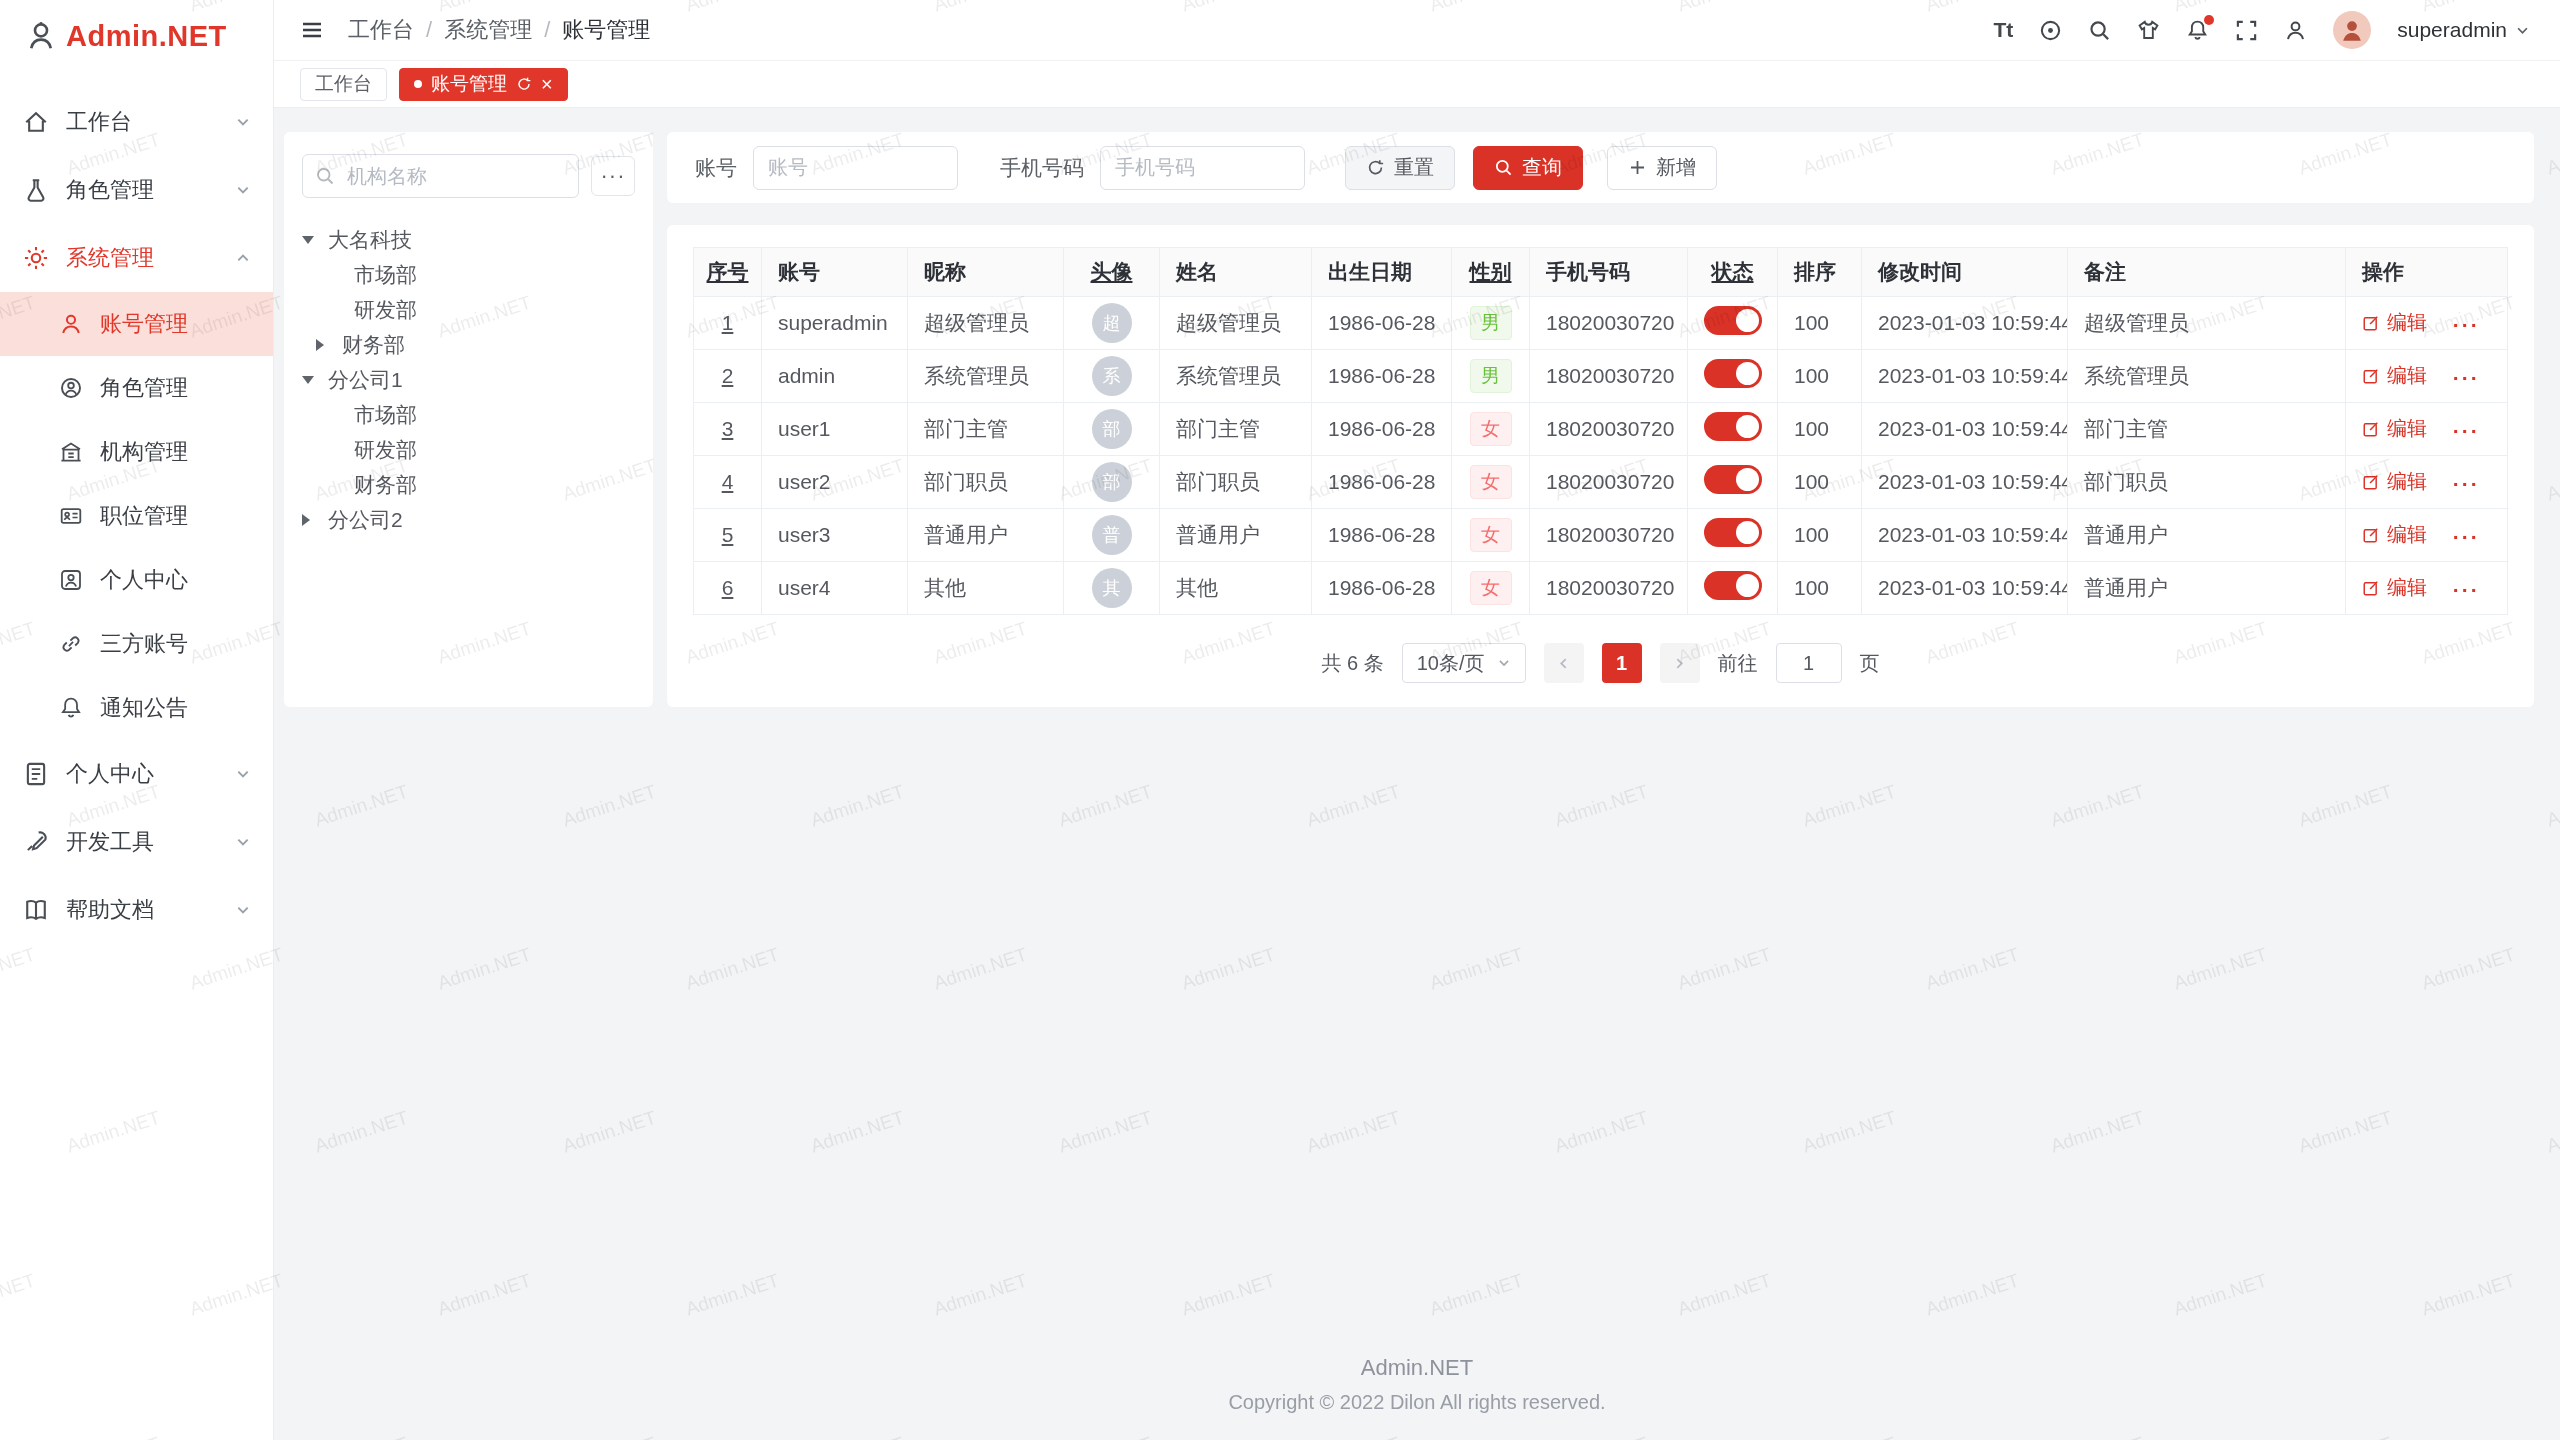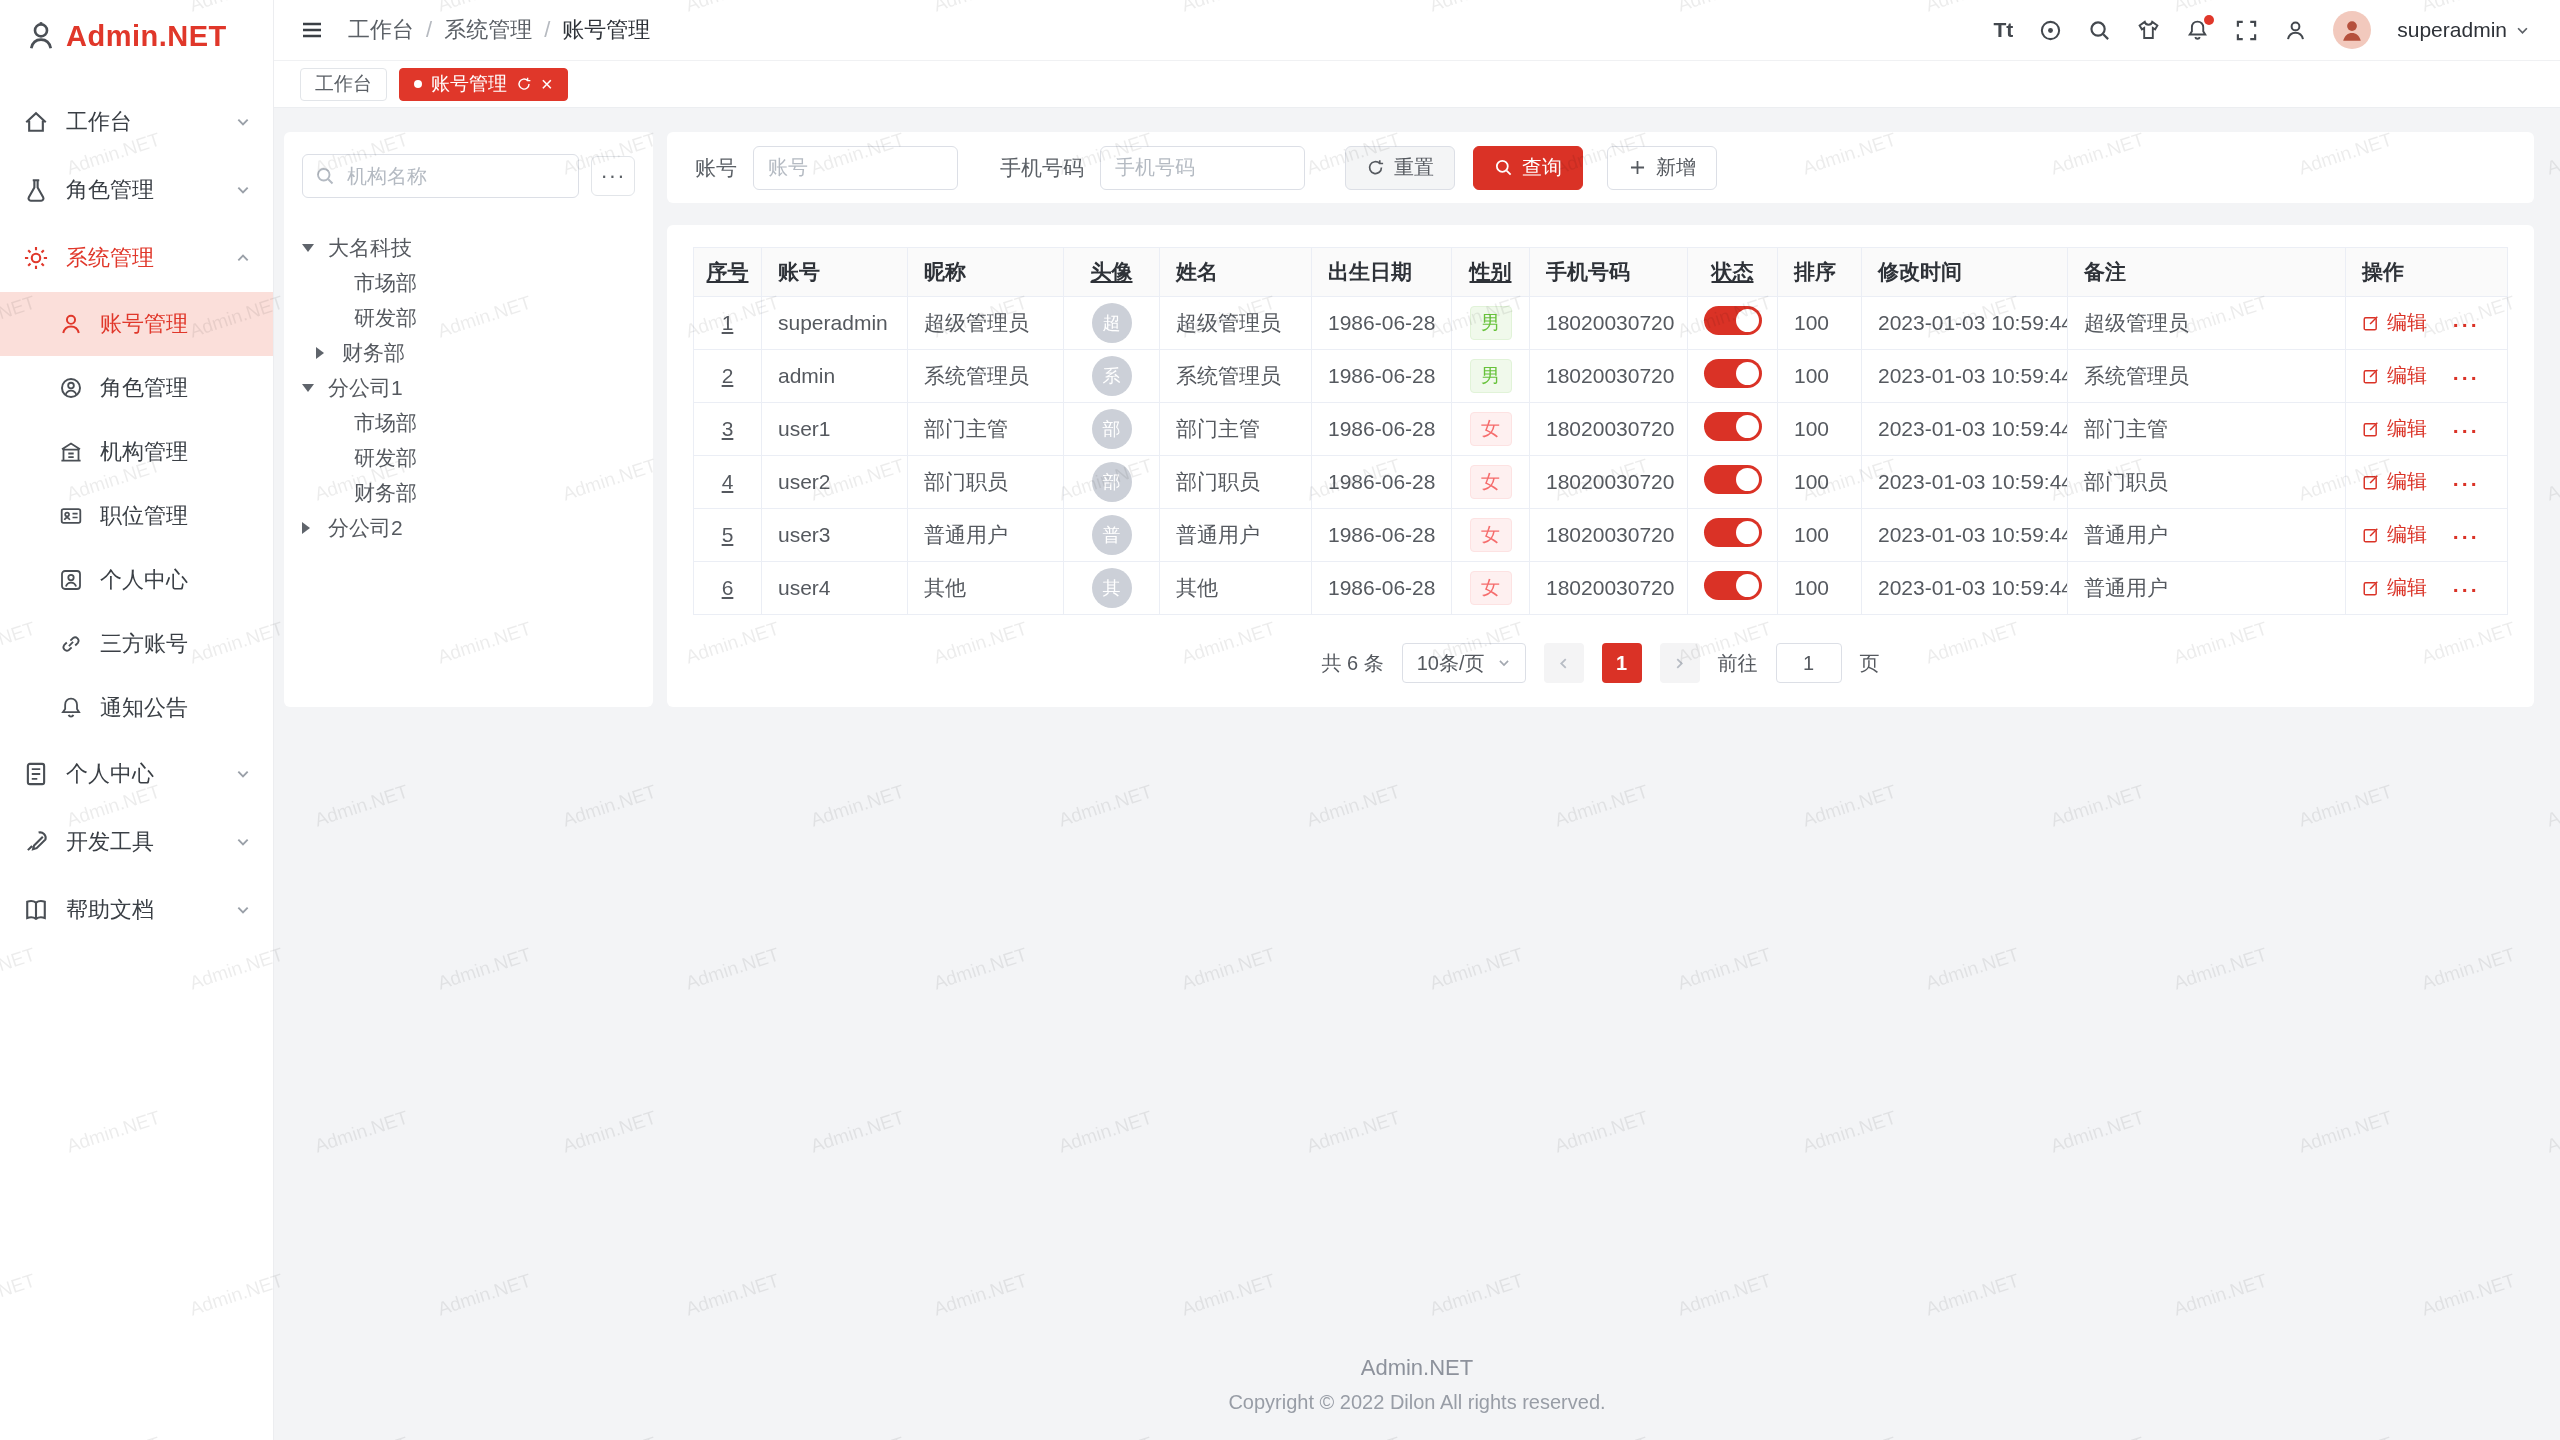--- a/index.html
+++ b/index.html
@@ -56,21 +56,21 @@
   .work { display:flex; gap:14px; align-items:stretch; }
 
   
   .left-panel { width:369px; flex-shrink:0; background:#fff; border-radius:6px; padding:22px 18px; }
   .panel-top { display:flex; align-items:center; gap:12px; }
   .search-box { position:relative; flex:1; }
   .search-box svg { position:absolute; left:13px; top:50%; transform:translateY(-50%); color:#b4bac2; }
   .search-box input { width:100%; height:44px; border:1px solid #dcdfe6; border-radius:6px; padding:0 12px 0 44px; font-size:20px; color:#5b6066; outline:none; }
   .search-box input::placeholder { color:#b4bac2; }
   .more-btn { width:44px; height:40px; border:1px solid #e2e5e9; border-radius:6px; display:flex; align-items:center; justify-content:center; color:#5b6066; font-size:22px; letter-spacing:1px; cursor:pointer; background:#fff; }
-  .tree { margin-top:32px; }
+  .tree { margin-top:24px; }
   .tree-row { height:35px; display:flex; align-items:center; font-size:21px; color:#55595f; cursor:pointer; }
   .tree-row .caret { width:26px; display:flex; align-items:center; justify-content:flex-start; }
   .tree-row.lvl1 { padding-left:26px; }
   .caret-down { width:0; height:0; border-top:8px solid #5f646b; border-left:6px solid transparent; border-right:6px solid transparent; }
   .caret-right { width:0; height:0; border-left:8px solid #5f646b; border-top:6px solid transparent; border-bottom:6px solid transparent; }
 
   
   .right-col { flex:1; min-width:0; display:flex; flex-direction:column; }
   .filter-card { background:#fff; border-radius:6px; height:71px; display:flex; align-items:center; padding:0 28px; }
   .f-label { font-size:21px; color:#5b6066; margin-right:16px; }

